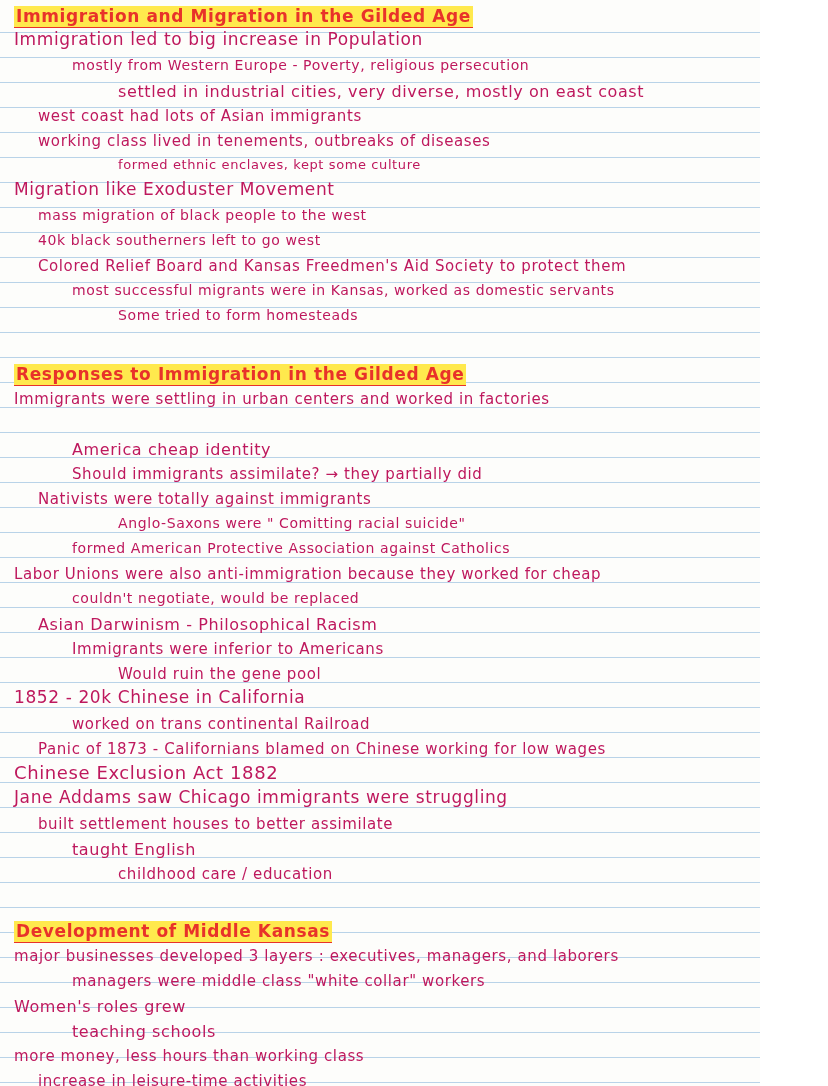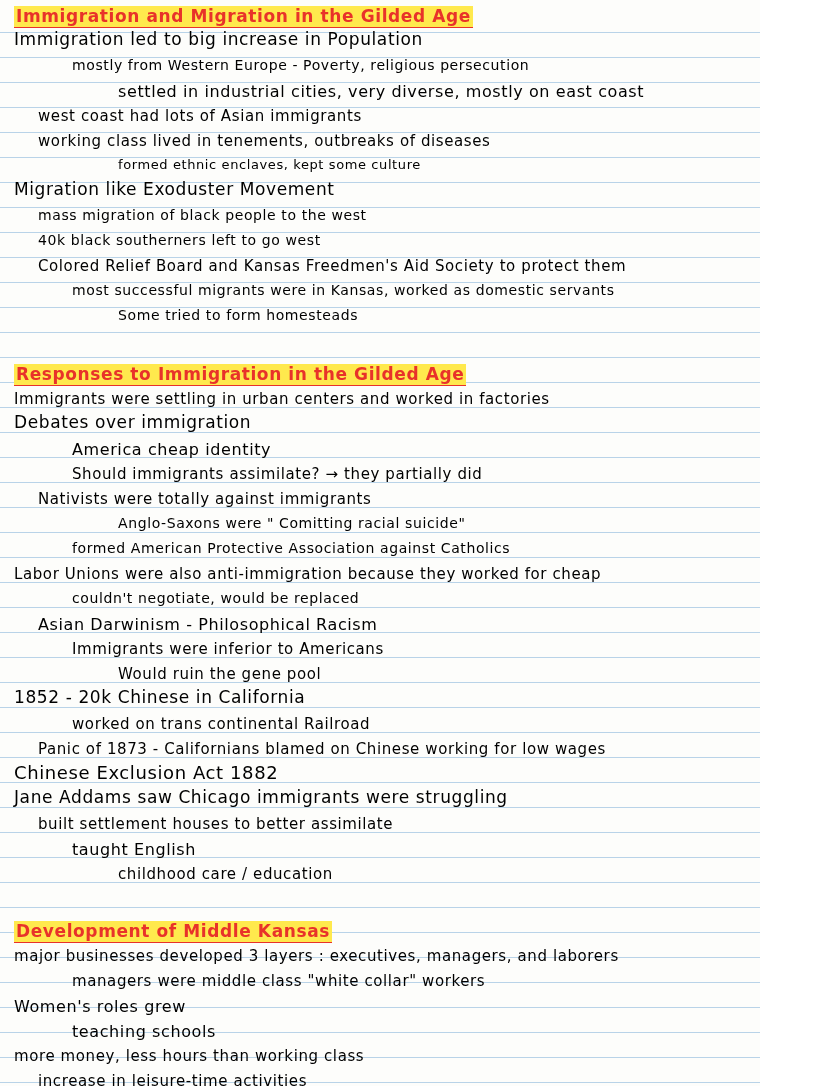--- a/index.html
+++ b/index.html
@@ -30,21 +30,21 @@
     pointer-events: none;
   }
   #notes {
     position: absolute;
     inset: 0;
     padding: 0;
   }
   .line {
     position: absolute;
     white-space: nowrap;
-    color: #000000;
+    color: #be185d;
     font-family: "DejaVu Sans", sans-serif;
     font-weight: 500;
     letter-spacing: 0.6px;
     transform-origin: left center;
   }
   .hl {
     background: #ffe94d;
     padding: 0 2px 1px 2px;
     border-bottom: 1.5px solid #e8322a;
   }
@@ -67,21 +67,20 @@
       <div class="line" style="left: 38px; top: 132px; font-size: 15px;">working class lived in tenements, outbreaks of diseases</div>
       <div class="line" style="left: 118px; top: 157px; font-size: 13px;">formed ethnic enclaves, kept some culture</div>
       <div class="line" style="left: 14px; top: 179px; font-size: 17px;">Migration like Exoduster Movement</div>
       <div class="line" style="left: 38px; top: 207px; font-size: 14px;">mass migration of black people to the west</div>
       <div class="line" style="left: 38px; top: 232px; font-size: 14px;">40k black southerners left to go west</div>
       <div class="line" style="left: 38px; top: 257px; font-size: 15px;">Colored Relief Board and Kansas Freedmen's Aid Society to protect them</div>
       <div class="line" style="left: 72px; top: 282px; font-size: 14px;">most successful migrants were in Kansas, worked as domestic servants</div>
       <div class="line" style="left: 118px; top: 307px; font-size: 14px;">Some tried to form homesteads</div>
       <div class="line hdr" style="left: 14px; top: 363.5px; font-size: 17px; text-align: center;"><span class="hl">Responses to Immigration in the Gilded Age</span></div>
       <div class="line" style="left: 14px; top: 389.5px; font-size: 15px;">Immigrants were settling in urban centers and worked in factories</div>
-      <div class="line" style="left: 14px; top: 411.5px; font-size: 17px;">Debates over immigration</div>
       <div class="line" style="left: 72px; top: 439.5px; font-size: 16px;">America cheap identity</div>
       <div class="line" style="left: 72px; top: 464.5px; font-size: 15px;">Should immigrants assimilate? → they partially did</div>
       <div class="line" style="left: 38px; top: 489.5px; font-size: 15px;">Nativists were totally against immigrants</div>
       <div class="line" style="left: 118px; top: 514.5px; font-size: 14px;">Anglo-Saxons were " Comitting racial suicide"</div>
       <div class="line" style="left: 72px; top: 539.5px; font-size: 14px;">formed American Protective Association against Catholics</div>
       <div class="line" style="left: 14px; top: 564.5px; font-size: 15px;">Labor Unions were also anti-immigration because they worked for cheap</div>
       <div class="line" style="left: 72px; top: 589.5px; font-size: 14px;">couldn't negotiate, would be replaced</div>
       <div class="line" style="left: 38px; top: 614.5px; font-size: 16px;">Asian Darwinism - Philosophical Racism</div>
       <div class="line" style="left: 72px; top: 639.5px; font-size: 15px;">Immigrants were inferior to Americans</div>
       <div class="line" style="left: 118px; top: 664.5px; font-size: 15px;">Would ruin the gene pool</div>

